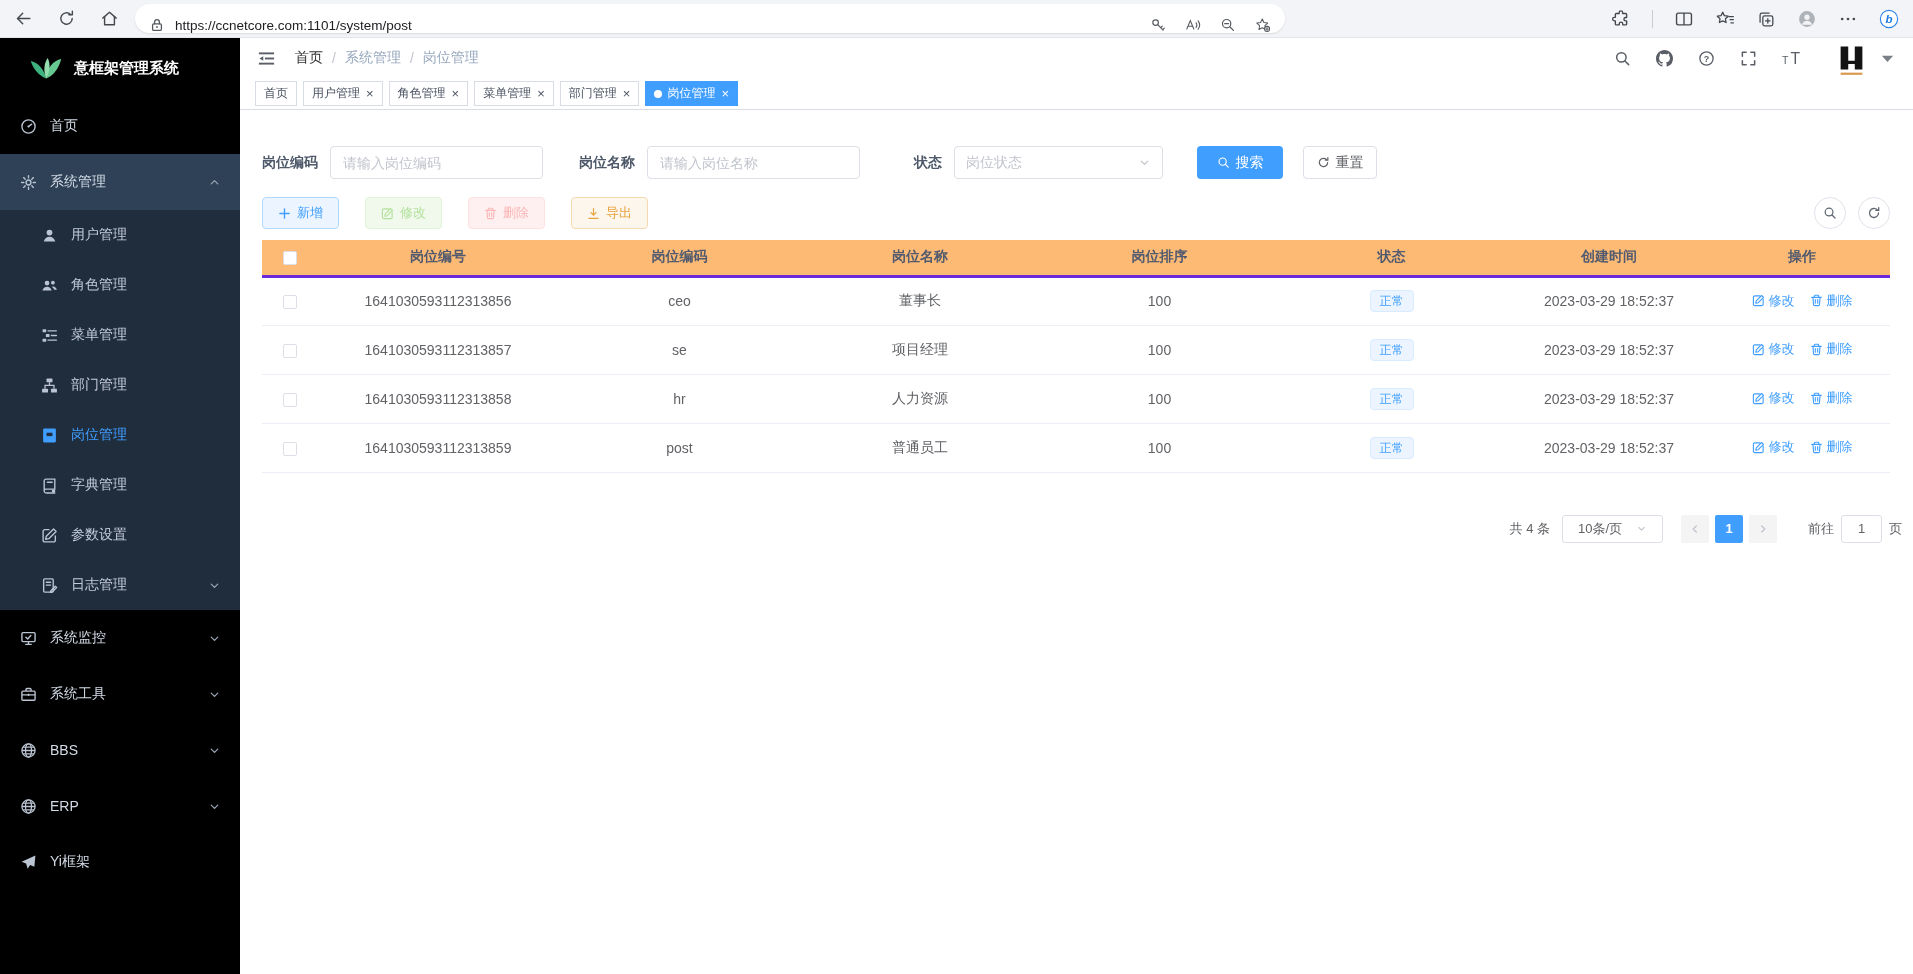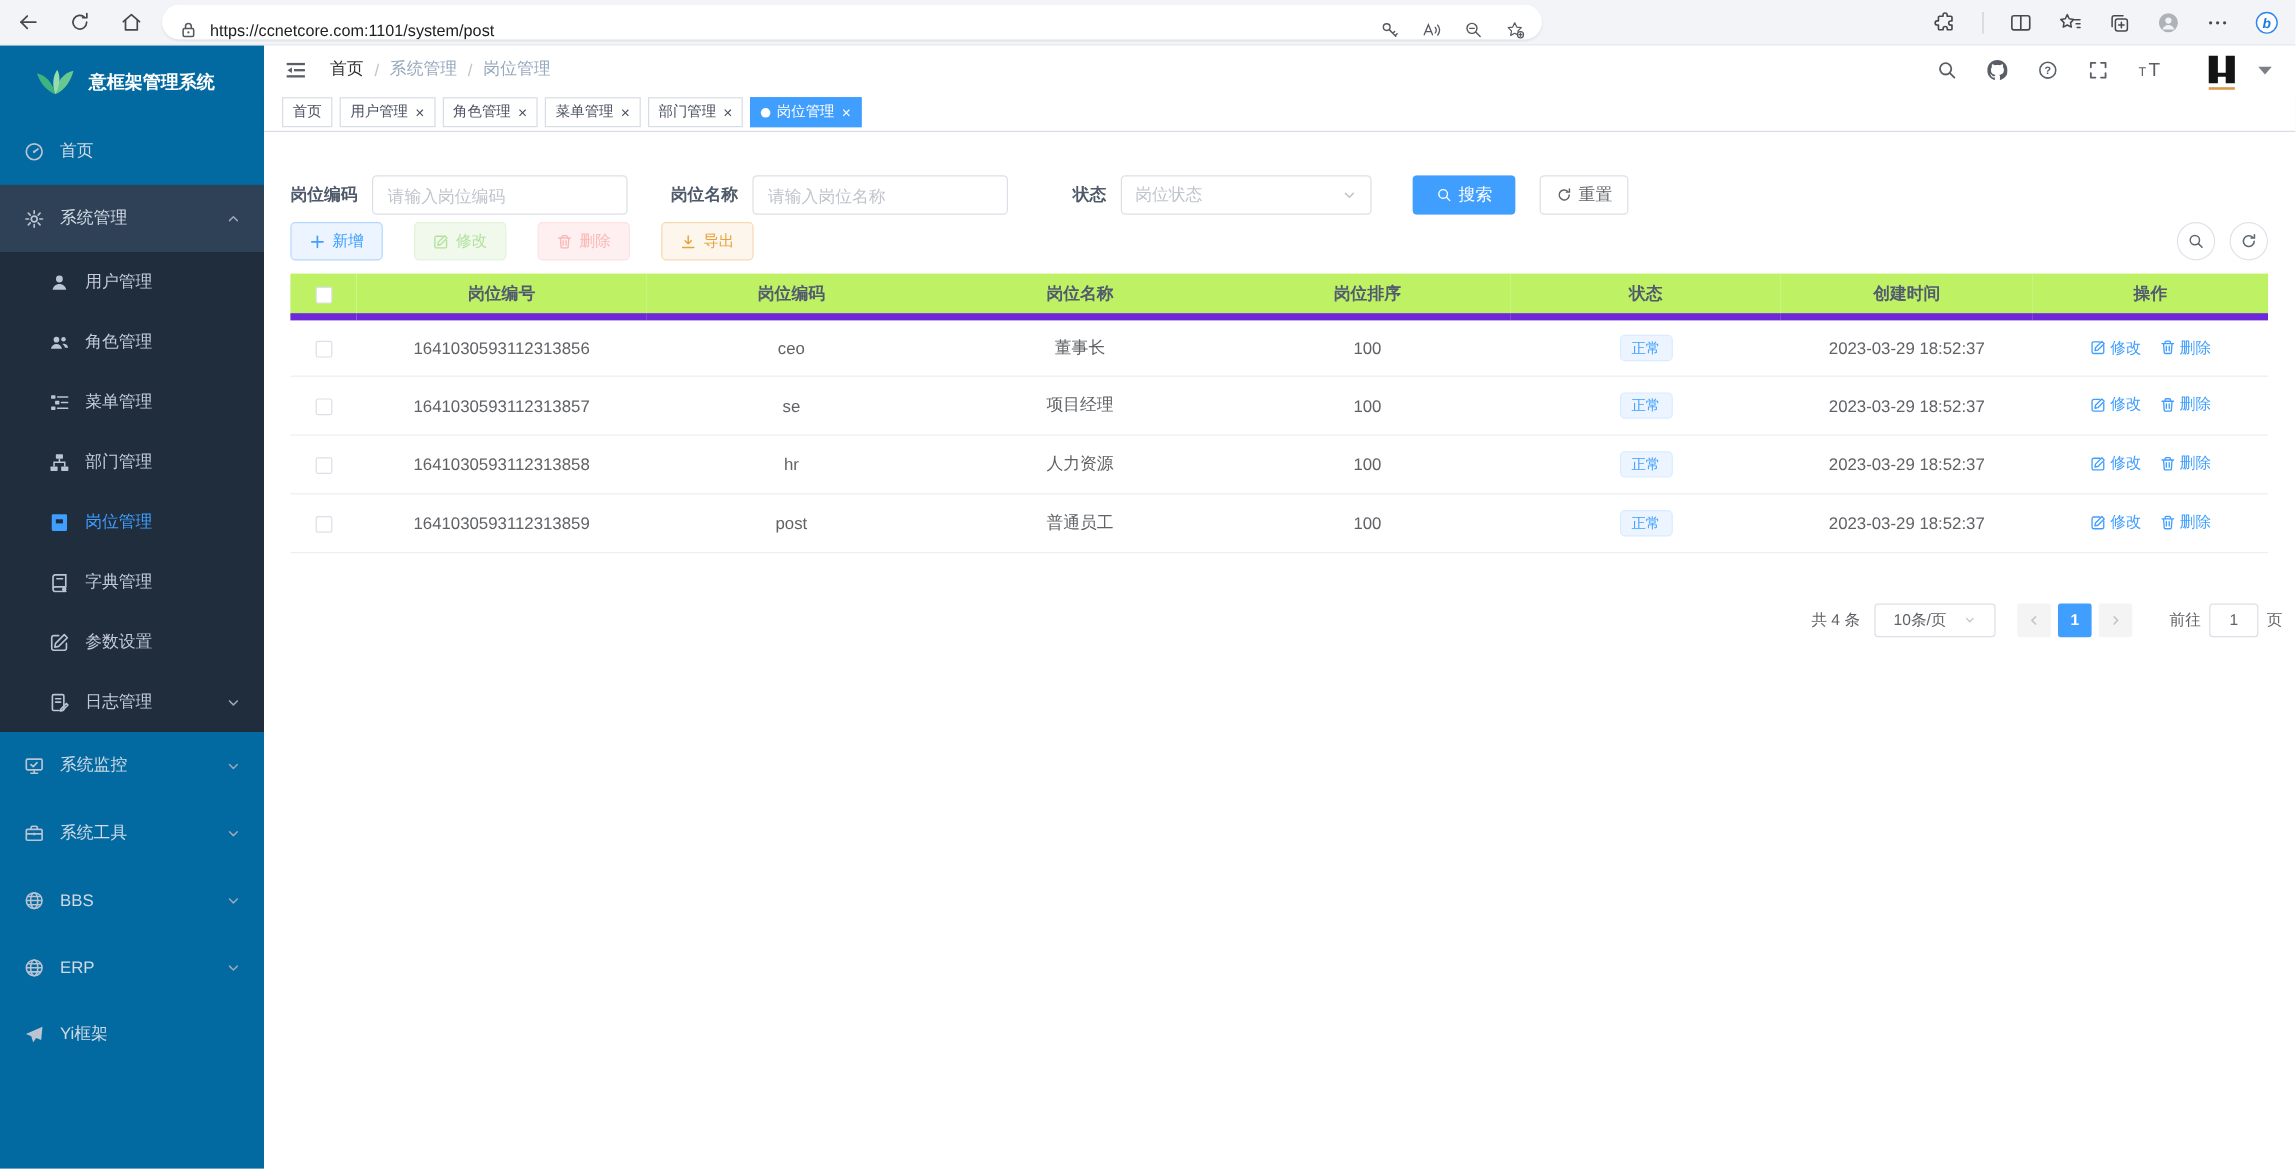--- a/index.html
+++ b/index.html
@@ -15,21 +15,21 @@
 .url-pill{width:1150px;height:29px;background:#fff;border-radius:15px;display:flex;align-items:flex-end;padding:0 14px;gap:10px;box-shadow:0 1px 2px rgba(0,0,0,.10)}
 .url-pill .bic{width:16px;height:16px;color:#55595e}
 .url-text{flex:1;font-size:13.5px;color:#202124;white-space:nowrap;overflow:hidden}
 .pill-icons{display:flex;gap:19px;align-items:center}
 .browser-right{display:flex;align-items:center;gap:21px;margin-left:auto;color:#45494e}
 .browser-right .bic{width:20px;height:20px}
 .divider{width:1px;height:18px;background:#c9ccd1}
 
 
 .app{display:flex;height:936px}
-.sidebar{width:220px;background:#0369a1;flex:none;overflow:hidden}
+.sidebar{width:240px;background:#000000;flex:none;overflow:hidden}
 .logo{height:60px;display:flex;align-items:center;gap:10px;padding-left:28px}
 .logo .ic{width:36px;height:24px}
 .logo-text{color:#fff;font-weight:bold;font-size:15px;white-space:nowrap}
 .menu-item{height:56px;display:flex;align-items:center;padding:0 20px;color:#d3dae6;cursor:pointer;position:relative;font-size:14px;white-space:nowrap}
 .menu-item .ic{width:17px;height:17px;margin-right:13px;color:#bac4d2}
 .menu-item .arrow{position:absolute;right:19px;width:13px;height:13px;color:#9aa5b5;margin:0}
 .menu-item.open-header{background:#2e4156}
 .submenu{background:#1f2d3d}
 .submenu .menu-item{height:50px;padding-left:41px;color:#c3cbd9}
 .menu-item.active,.menu-item.active .ic{color:#409eff}
@@ -65,32 +65,32 @@
 .inp{width:213px;height:33px;border:1px solid #dcdfe6;border-radius:4px;padding:0 12px;font-size:14px;color:#7f1d1d;margin-left:12px;outline:none;font-family:inherit;background:#fff}
 .inp::placeholder{color:#c0c4cc}
 .sel{width:209px;height:33px;border:1px solid #dcdfe6;border-radius:4px;display:flex;align-items:center;justify-content:space-between;padding:0 11px;margin-left:12px;cursor:pointer;background:#fff}
 .sel .ph{color:#c0c4cc;font-size:14px}
 .sel .ic{width:13px;height:13px;color:#c0c4cc}
 .btn{height:33px;border-radius:4px;display:inline-flex;align-items:center;justify-content:center;font-size:14px;cursor:pointer;border:1px solid transparent;font-family:inherit;gap:6px;white-space:nowrap}
 .btn .ic{width:13px;height:13px}
 .btn-search{background:#409eff;color:#fff;width:86px;margin-left:34px}
 .btn-reset{background:#fff;border-color:#dcdfe6;color:#606266;width:74px;margin-left:20px}
 
-.toolbar-row{margin-top:6px;display:flex;align-items:flex-start;gap:26px}
+.toolbar-row{margin-top:18px;display:flex;align-items:flex-start;gap:26px}
 .btn-soft{padding:0 15px;font-size:13px;height:32px}
 .soft-blue{color:#409eff;background:#ecf5ff;border-color:#b3d8ff}
 .soft-green{color:#b3e19d;background:#f0f9eb;border-color:#e1f3d8}
 .soft-red{color:#fab6b6;background:#fef0f0;border-color:#fde2e2}
 .soft-orange{color:#e6a23c;background:#fdf6ec;border-color:#f5dab1}
 .tb-right{display:flex;gap:12px;margin-left:auto}
 .circle-btn{width:32px;height:32px;border-radius:50%;border:1px solid #dfe3e9;background:#fff;display:inline-flex;align-items:center;justify-content:center;color:#5f6672;cursor:pointer}
 .circle-btn .ic{width:14px;height:14px}
 
 .post-table{width:100%;margin-top:11px;border-collapse:collapse;font-size:14px;table-layout:fixed}
-.post-table th{background:#bef264;color:#515a6e;font-weight:bold;height:36px;text-align:center;border-bottom:6px solid #6d28d9}
+.post-table th{background:#fdba74;color:#515a6e;font-weight:bold;height:36px;text-align:center;border-bottom:3px solid #6d28d9}
 .post-table td{height:49px;text-align:center;color:#606266;border-bottom:1px solid #ebeef5}
 .cbx{width:14px;height:14px;border:1px solid #dcdfe6;border-radius:2px;background:#fff;display:inline-block;cursor:pointer;vertical-align:middle}
 .badge{display:inline-block;background:#ecf5ff;border:1px solid #d9ecff;color:#409eff;font-size:12px;line-height:20px;padding:0 9px;border-radius:4px}
 .link{color:#409eff;font-size:13px;display:inline-flex;align-items:center;gap:4px;cursor:pointer}
 .link .ic{width:13px;height:13px}
 .link + .link{margin-left:15px}
 
 .pagination{margin-top:42px;display:flex;align-items:center;justify-content:flex-end;font-size:13px;color:#606266;margin-right:-12px}
 .pg-total{margin-right:12px}
 .pg-size{width:101px;height:28px;border:1px solid #dcdfe6;border-radius:3px;display:flex;align-items:center;justify-content:center;gap:14px;cursor:pointer;margin-right:15px;background:#fff}

